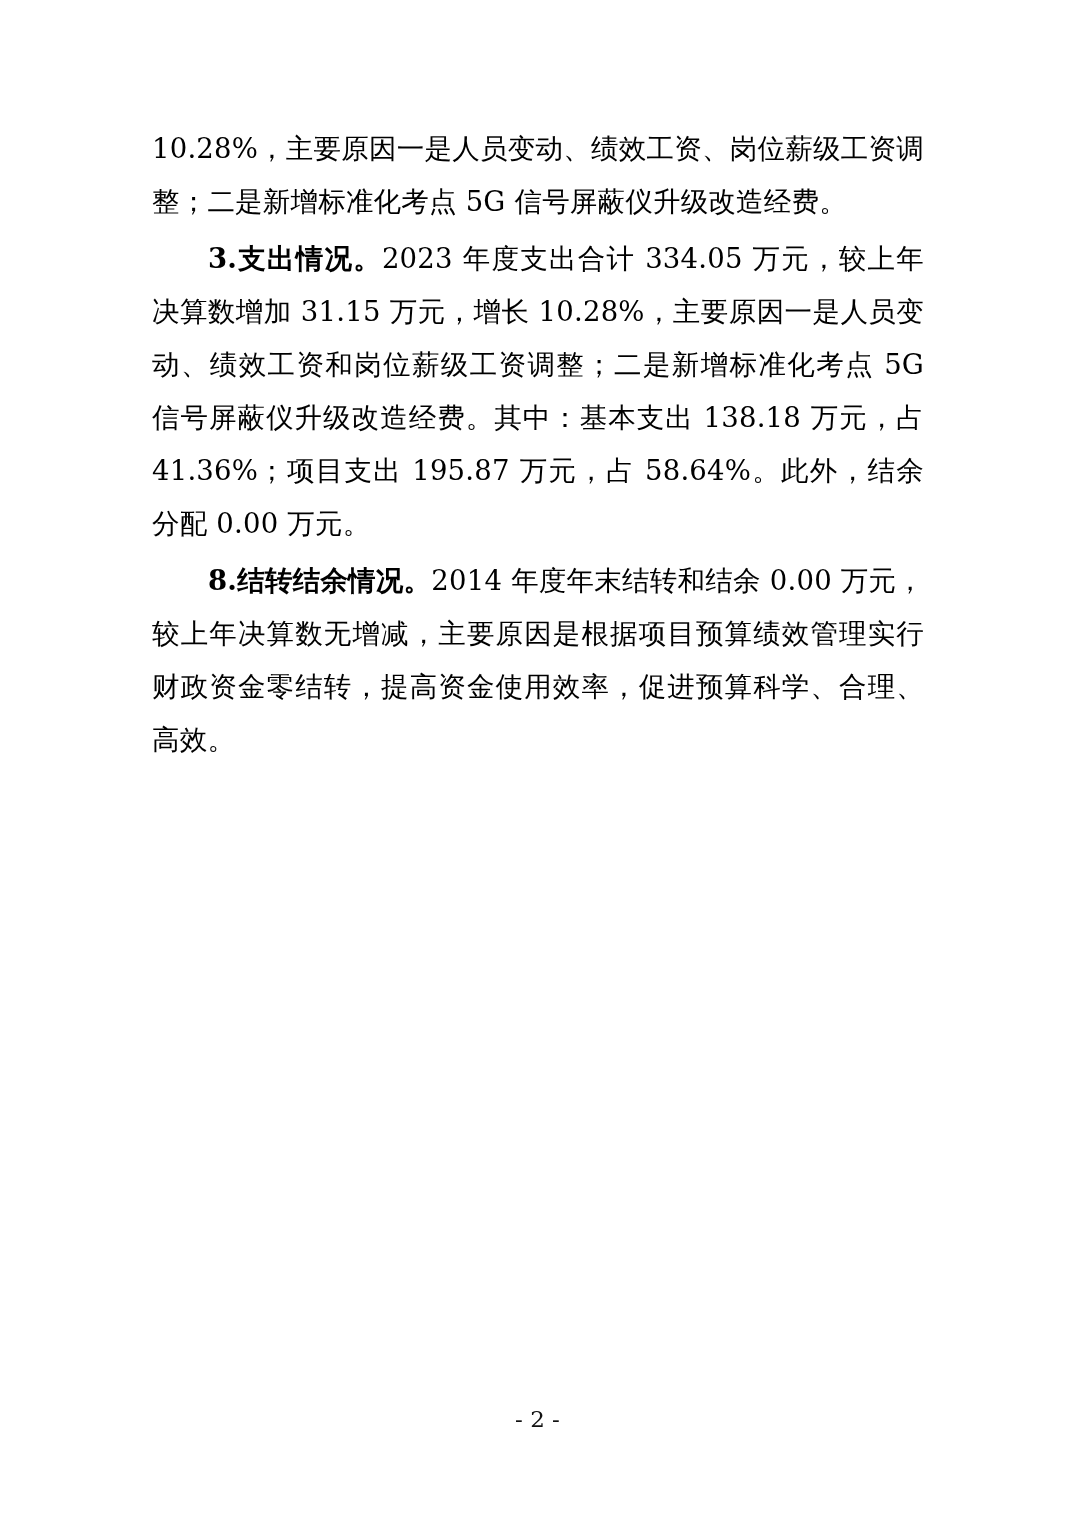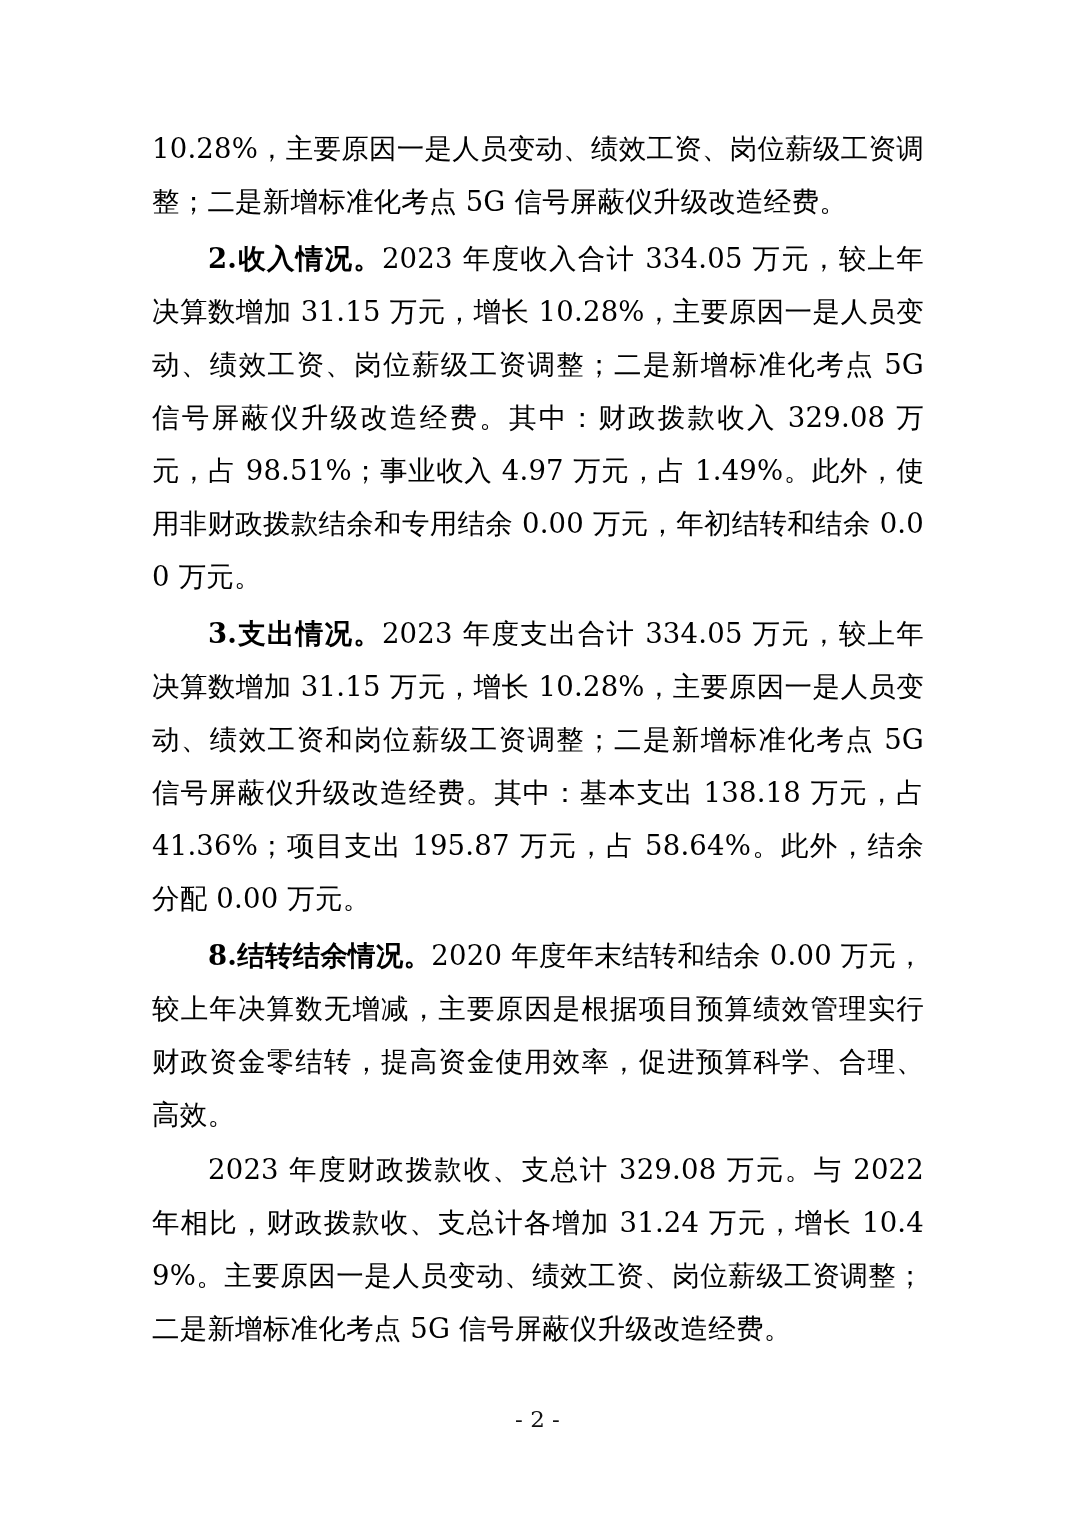--- a/index.html
+++ b/index.html
@@ -57,33 +57,27 @@
 </head>
 <body>
 
 <div class="page">
   <div class="content">
 
     <p>
       <span>10.28%，主要原因一是人员变动、绩效工资、岗位薪级工资调整；二是新增标准化考点 5G 信号屏蔽仪升级改造经费。</span>
     </p>
 
-    <p class="indent gap-before">
-      <span class="bold-head">2.收入情况。</span><span>2023 年度收入合计 334.05 万元，较上年决算数增加 31.15 万元，增长 10.28%，主要原因一是人员变动、绩效工资、岗位薪级工资调整；二是新增标准化考点 5G 信号屏蔽仪升级改造经费。其中：财政拨款收入 329.08 万元，占 98.51%；事业收入 4.97 万元，占 1.49%。此外，使用非财政拨款结余和专用结余 0.00 万元，年初结转和结余 0.00 万元。</span>
-    </p>
 
     <p class="indent gap-before">
       <span class="bold-head">3.支出情况。</span><span>2023 年度支出合计 334.05 万元，较上年决算数增加 31.15 万元，增长 10.28%，主要原因一是人员变动、绩效工资和岗位薪级工资调整；二是新增标准化考点 5G 信号屏蔽仪升级改造经费。其中：基本支出 138.18 万元，占 41.36%；项目支出 195.87 万元，占 58.64%。此外，结余分配 0.00 万元。</span>
     </p>
 
     <p class="indent gap-before">
-      <span class="bold-head">8.结转结余情况。</span><span>2020 年度年末结转和结余 0.00 万元，较上年决算数无增减，主要原因是根据项目预算绩效管理实行财政资金零结转，提高资金使用效率，促进预算科学、合理、高效。</span>
+      <span class="bold-head">8.结转结余情况。</span><span>2014 年度年末结转和结余 0.00 万元，较上年决算数无增减，主要原因是根据项目预算绩效管理实行财政资金零结转，提高资金使用效率，促进预算科学、合理、高效。</span>
     </p>
 
 
-    <p class="indent">
-      <span>2023 年度财政拨款收、支总计 329.08 万元。与 2022 年相比，财政拨款收、支总计各增加 31.24 万元，增长 10.49%。主要原因一是人员变动、绩效工资、岗位薪级工资调整；二是新增标准化考点 5G 信号屏蔽仪升级改造经费。</span>
-    </p>
 
   </div>
 
   <div class="footer">- 2 -</div>
 </div>
 
 </body></html>

